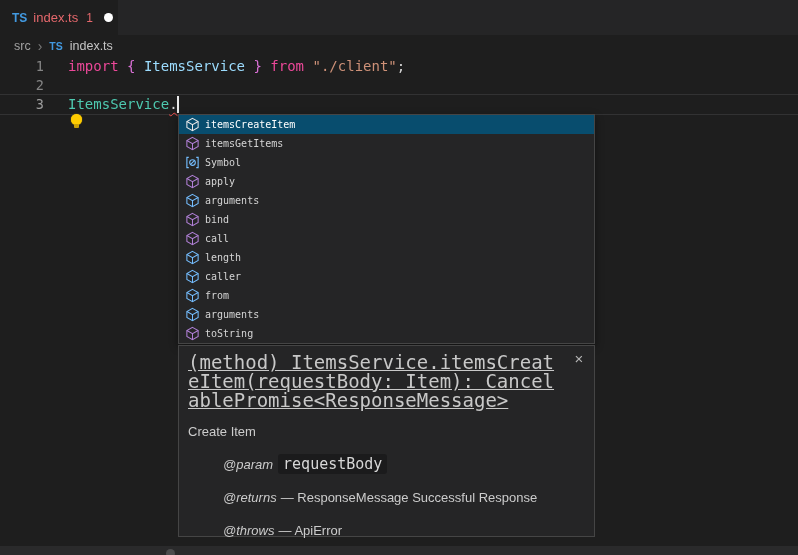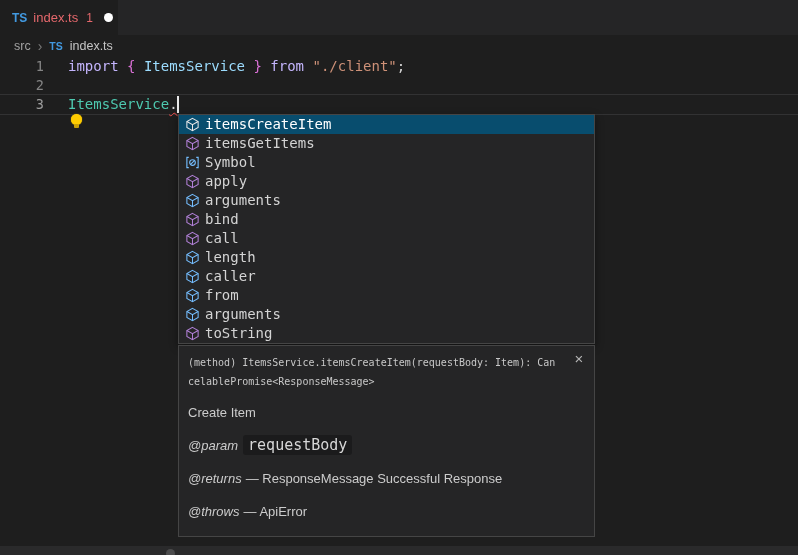--- a/index.html
+++ b/index.html
@@ -27,60 +27,60 @@
   
   .editor { position:absolute; left:0; top:57px; width:798px; height:489px; }
   .cur-line-box { position:absolute; left:0; top:37px; width:798px; height:21px;
                   border-top:1px solid #323233; border-bottom:1px solid #323233; }
   .line { position:absolute; left:0; width:798px; height:19px; display:flex; font-size:14px; line-height:19px; }
   .l1 { top:0; } .l2 { top:19px; } .l3 { top:38px; }
   .ln { width:44px; text-align:right; color:#858585; font-size:13.5px; }
   .ln-active { color:#9d9d9d; }
   .codetxt { margin-left:24px; white-space:pre; }
   .codetxt span { white-space:pre; }
-  .tok-kw { color:#c4b5fd; }
+  .tok-kw { color:#ec4899; }
   .tok-brace { color:#da70d6; }
   .tok-ident { color:#9cdcfe; }
   .tok-str { color:#ce9178; }
   .tok-punct { color:#d4d4d4; }
   .tok-class { color:#4ec9b0; }
   .tok-err { color:#d4d4d4; text-decoration:underline wavy #f14c4c; text-decoration-thickness:1px; text-underline-offset:3px; }
 
   .bulb { position:absolute; left:71px; top:38px; width:11px; height:11px; border-radius:50%;
           background:#fc0; box-shadow:0 0 1px #fc0; }
   .bulb:after { content:""; position:absolute; left:3px; top:10px; width:5px; height:4px;
                 background:#caa007; border-radius:1px; }
   .bulb-wrap { position:absolute; left:0; top:19px; width:16px; height:19px; cursor:pointer; }
   .cursor { position:absolute; left:177px; top:39px; width:2px; height:17px; background:#e8e8e8; z-index:5; }
 
   
   .suggest { position:absolute; left:178px; top:114px; width:417px; background:#252526;
              border:1px solid #454545; z-index:10; box-shadow:0 3px 8px rgba(0,0,0,.45); }
   .suggest ul { list-style:none; }
   .srow { height:19px; display:flex; align-items:center; padding-left:5px; gap:5px;
-          color:#d4d4d4; font-size:14px; cursor:pointer; }
+          color:#d4d4d4; font-size:10px; cursor:pointer; }
   .srow.selected { background:#084d6e; color:#ffffff; }
   .kicon { width:16px; height:16px; display:inline-flex; align-items:center; justify-content:center; flex:none; }
   .kicon svg { width:15px; height:15px; display:block; }
   .kind-method { color:#b180d7; }
   .kind-field { color:#75beff; }
   .kind-symbol { color:#75beff; }
   .srow.selected .kicon { color:#e8e8e8; }
   .slabel { font-family:"DejaVu Sans Mono", monospace; line-height:19px; }
 
   
   .docs { position:absolute; left:178px; top:345px; width:417px; height:192px; background:#252526;
           border:1px solid #454545; z-index:10; padding:7px 9px; }
-  .sig { font-family:"DejaVu Sans Mono", monospace; font-size:10px; line-height:19px;
-         color:#c8c8c8; width:372px; word-break:break-all; }
+  .sig { font-family:"DejaVu Sans Mono", monospace; font-size:19px; line-height:19px;
+         color:#c8c8c8; width:372px; word-break:break-all;text-decoration:underline; }
   .doc-close { position:absolute; right:6px; top:4px; width:18px; height:18px; color:#b6b6b6;
                font-size:15px; line-height:18px; text-align:center; cursor:pointer; }
   .doc-desc { margin-top:14px; font-size:13px; color:#cccccc; line-height:16px; }
   .doc-tagline { margin-top:16px; font-size:13px; color:#cccccc; line-height:17px; }
-  .tag { font-style:italic; }
+  .tag { font-style:italic;margin-left:35px; }
   .chip { font-family:"DejaVu Sans Mono", monospace; font-size:15px; background:#1b1b1c;
           color:#d7d7d7; padding:1px 5px; border-radius:3px; margin-left:5px; }
   .tagtext { margin-left:4px; }
 
   
   .bottom-strip { position:absolute; left:0; top:546px; width:798px; height:9px; background:#2a2a2b; }
   .strip-dot { position:absolute; left:166px; top:549px; width:9px; height:9px; border-radius:50%; background:#4c4c4d; }
 </style>
 </head>
 <body>

